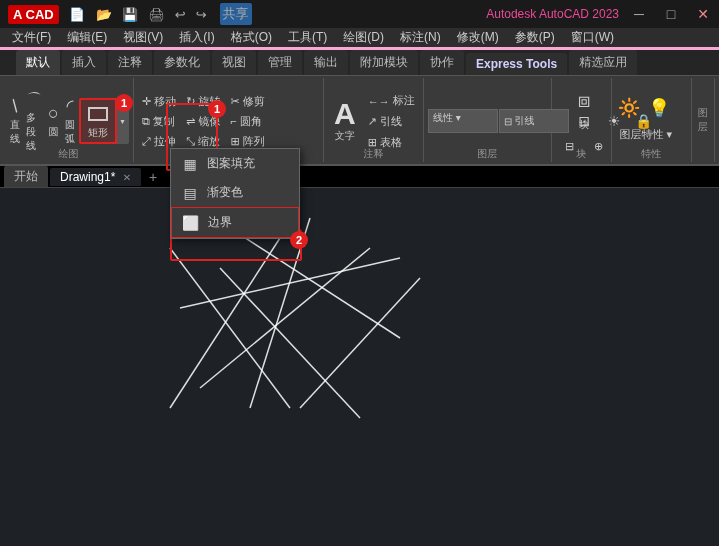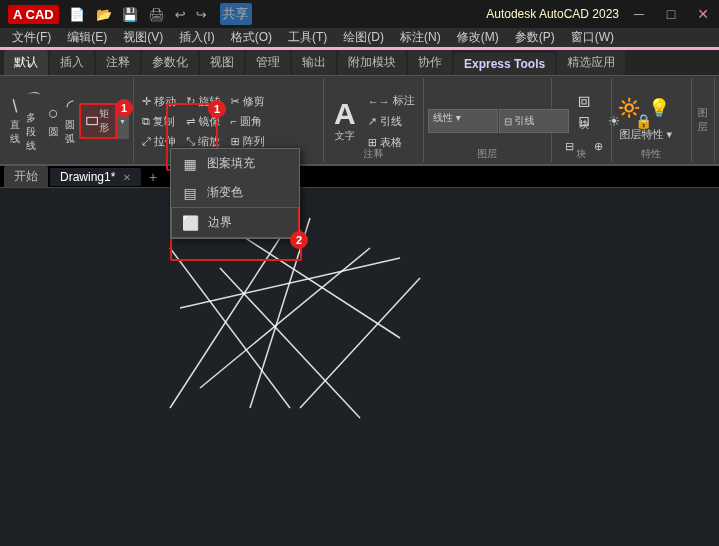--- a/index.html
+++ b/index.html
@@ -39,21 +39,21 @@
       color: white;
       font-size: 11px;
       padding: 2px 8px;
       border-radius: 2px;
       margin-left: 6px;
       cursor: pointer;
     }
     #title-bar .title-text {
       position: absolute;
       right: 100px;
-      color: #fef9c3;
+      color: #ec4899;
       font-size: 12px;
     }
     #title-bar .win-controls {
       position: absolute;
       right: 0;
       display: flex;
       gap: 0;
     }
     #title-bar .win-controls span {
       width: 32px;
@@ -85,21 +85,21 @@
       font-size: 12px;
       white-space: nowrap;
     }
 
     
     #ribbon-tabs {
       height: 26px;
       background: #252525;
       display: flex;
       align-items: flex-end;
-      padding-left: 4px;
+      padding-left: 16px;
       border-bottom: 1px solid #555;
     }
     .ribbon-tab {
       padding: 4px 10px;
       color: #bbb;
       cursor: pointer;
       font-size: 12px;
       border-top-left-radius: 3px;
       border-top-right-radius: 3px;
       background: #2e2e2e;
@@ -264,21 +264,21 @@
       padding-bottom: 1px;
     }
 
     
     .draw-btn-container {
       position: relative;
       display: flex;
     }
     .draw-btn-main {
       display: flex;
-      flex-direction: row;
+      flex-direction: column;
       align-items: center;
       justify-content: center;
       cursor: pointer;
       color: #ccc;
       font-size: 10px;
       padding: 2px 4px;
       border-radius: 2px 0 0 2px;
       border: 1px solid #555;
       background: #444;
       width: 38px;
@@ -414,20 +414,21 @@
           <div class="draw-btn-main rect-btn-highlighted">
             <svg width="24" height="24" viewBox="0 0 24 24">
               <rect x="3" y="6" width="18" height="12" fill="none" stroke="#ccc" stroke-width="2"></rect>
             </svg>
             <span style="font-size:10px;">矩形</span>
           </div>
           <div class="draw-btn-arrow">▾</div>
         </div>
       </div>
     </div>
+    <div class="group-name">绘图</div>
   </div>
 
   <div class="group-wrapper" style="min-width:190px;">
     <div class="group-buttons">
       <div class="ribbon-btn-small-stack">
         <div class="ribbon-btn-small">
           <span>✛</span>
           <span>移动</span>
         </div>
         <div class="ribbon-btn-small">

